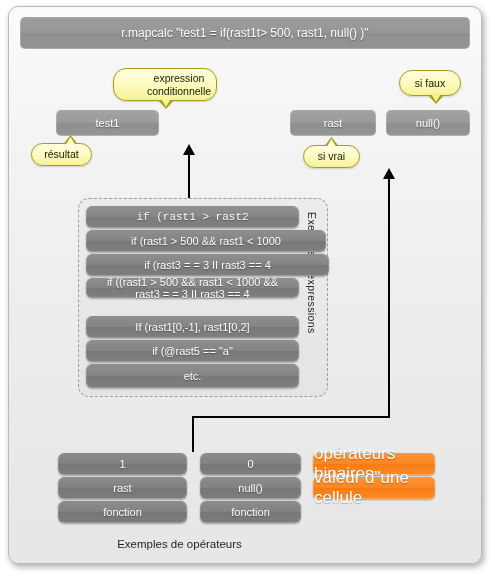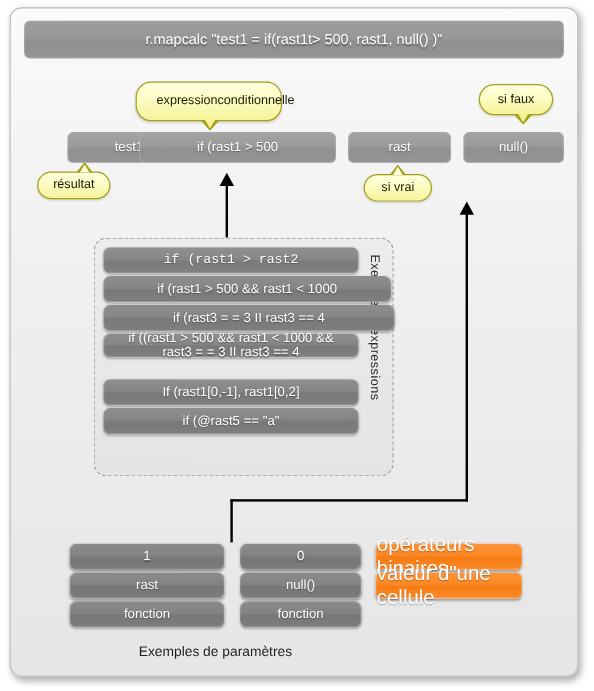--- a/index.html
+++ b/index.html
@@ -136,34 +136,33 @@
 </style>
 </head>
 <body>
 
 <div id="canvas">
 
   <div class="frame"></div>
 
   <div class="gbox cmd" style="left:20px;top:17px;width:450px;height:32px;">r.mapcalc  "test1 = if(rast1t&gt; 500, rast1, null() )"</div>
 
-  <div class="bubble down" style="left:113px;top:68px;width:122px;height:33px;padding-left:35px;">
+  <div class="bubble down" style="left:113px;top:68px;width:104px;height:33px;flex-direction:column;padding-left:35px;">
     <span>expression</span>
     <span>conditionnelle</span>
     <span class="tail"></span>
   </div>
 
   <div class="bubble down" style="left:399px;top:70px;width:62px;height:26px;justify-content:center;">
     <span>si faux</span>
     <span class="tail" style="margin-left:-2px;"></span>
   </div>
 
   <div class="gbox" style="left:20px;top:110px;width:103px;height:26px;margin-left:36px;">test1</div>
 
-  <div class="gbox" style="left:116px;top:110px;width:164px;height:26px;">if (rast1 &gt; 500</div>
 
   <div class="gbox" style="left:290px;top:110px;width:86px;height:26px;">rast</div>
 
   <div class="gbox" style="left:386px;top:110px;width:84px;height:26px;">null()</div>
 
   <div class="bubble up" style="left:303px;top:145px;width:57px;height:23px;">
     <span>si vrai</span>
     <span class="tail"></span>
   </div>
 
@@ -190,27 +189,28 @@
 
   <div class="gbox dark" style="left:86px;top:254px;width:243px;height:22px;">if (rast3 = = 3 II rast3 == 4</div>
 
   <div class="gbox dark" style="left:86px;top:278px;width:213px;height:20px;white-space:pre-line;">if ((rast1 &gt; 500 &amp;&amp; rast1 &lt; 1000 &amp;&amp;
 rast3 = = 3 II rast3 == 4</div>
 
   <div class="gbox dark" style="left:86px;top:316px;width:213px;height:22px;">If (rast1[0,-1], rast1[0,2]</div>
 
   <div class="gbox dark" style="left:86px;top:340px;width:213px;height:22px;">if (@rast5 == "a"</div>
 
+  <div class="gbox dark" style="left:86px;top:364px;width:213px;height:24px;">etc.</div>
 
   <div class="gbox param" style="left:58px;top:453px;width:129px;height:22px;">1</div>
   <div class="gbox param" style="left:58px;top:477px;width:129px;height:22px;">rast</div>
   <div class="gbox param" style="left:58px;top:501px;width:129px;height:22px;">fonction</div>
 
   <div class="gbox param" style="left:200px;top:453px;width:101px;height:22px;">0</div>
   <div class="gbox param" style="left:200px;top:477px;width:101px;height:22px;">null()</div>
   <div class="gbox param" style="left:200px;top:501px;width:101px;height:22px;">fonction</div>
 
   <div class="obox" style="left:313px;top:453px;width:122px;height:22px;">opérateurs binaires</div>
   <div class="obox" style="left:313px;top:477px;width:122px;height:22px;">valeur d"une cellule</div>
 
-  <div class="caption" style="left:58px;top:538px;width:243px;">Exemples de paramètres</div>
+  <div class="caption" style="left:58px;top:538px;width:243px;">Exemples de opérateurs</div>
 
 </div>
 
 </body></html>

